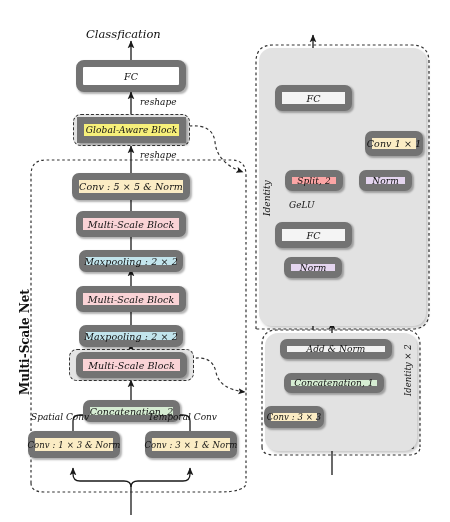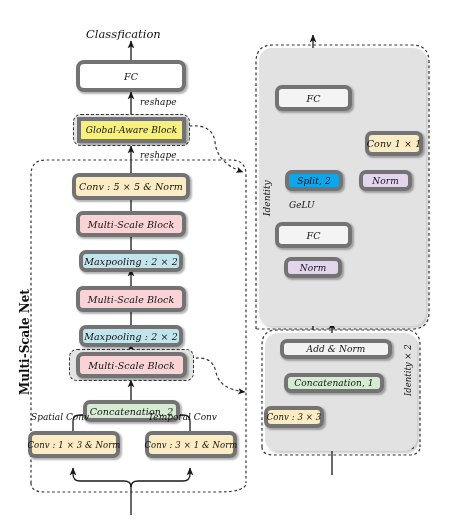--- a/index.html
+++ b/index.html
@@ -9,21 +9,21 @@
     font-family:"DejaVu Serif", serif;
     position:relative;
     overflow:hidden;
   }
   #stage{position:absolute;inset:0;width:450px;height:382px;}
   svg{position:absolute;left:0;top:0;width:450px;height:522px;}
   .node{
     position:absolute;
     box-sizing:border-box;
     display:flex;align-items:center;justify-content:center;
-    border:4px solid #737373;
+    border:7px solid #737373;
     border-radius:7px;
     font-style:italic;
     font-size:9.5px;
     color:#111;
     white-space:nowrap;
     box-shadow:1.5px 1.8px 2px rgba(0,0,0,0.30);
     letter-spacing:.1px;
   }
   .lbl{
     position:absolute;
@@ -237,21 +237,21 @@
   <div class="vbold" style="left:18px;top:395px;transform:rotate(-90deg);">Multi-Scale Net</div>
 
   <div class="node" style="left:275px;top:85px;width:77px;height:26px;background:#f4f4f4;">
     <span>FC</span>
   </div>
 
   <div class="node" style="left:365px;top:131px;width:58px;height:25px;background:#fbecc4;">
     <span>Conv 1 × 1</span>
   </div>
 
-  <div class="node" style="left:285px;top:170px;width:58px;height:21px;background:#0ea5e9;font-size:9px;">
+  <div class="node" style="left:285px;top:170px;width:58px;height:21px;background:#fca5a5;font-size:9px;">
     <span>Split, 2</span>
   </div>
 
   <div class="node" style="left:359px;top:170px;width:53px;height:21px;background:#e4d5ef;font-size:9px;">
     <span>Norm</span>
   </div>
 
   <div class="node" style="left:275px;top:222px;width:77px;height:26px;background:#f4f4f4;">
     <span>FC</span>
   </div>

